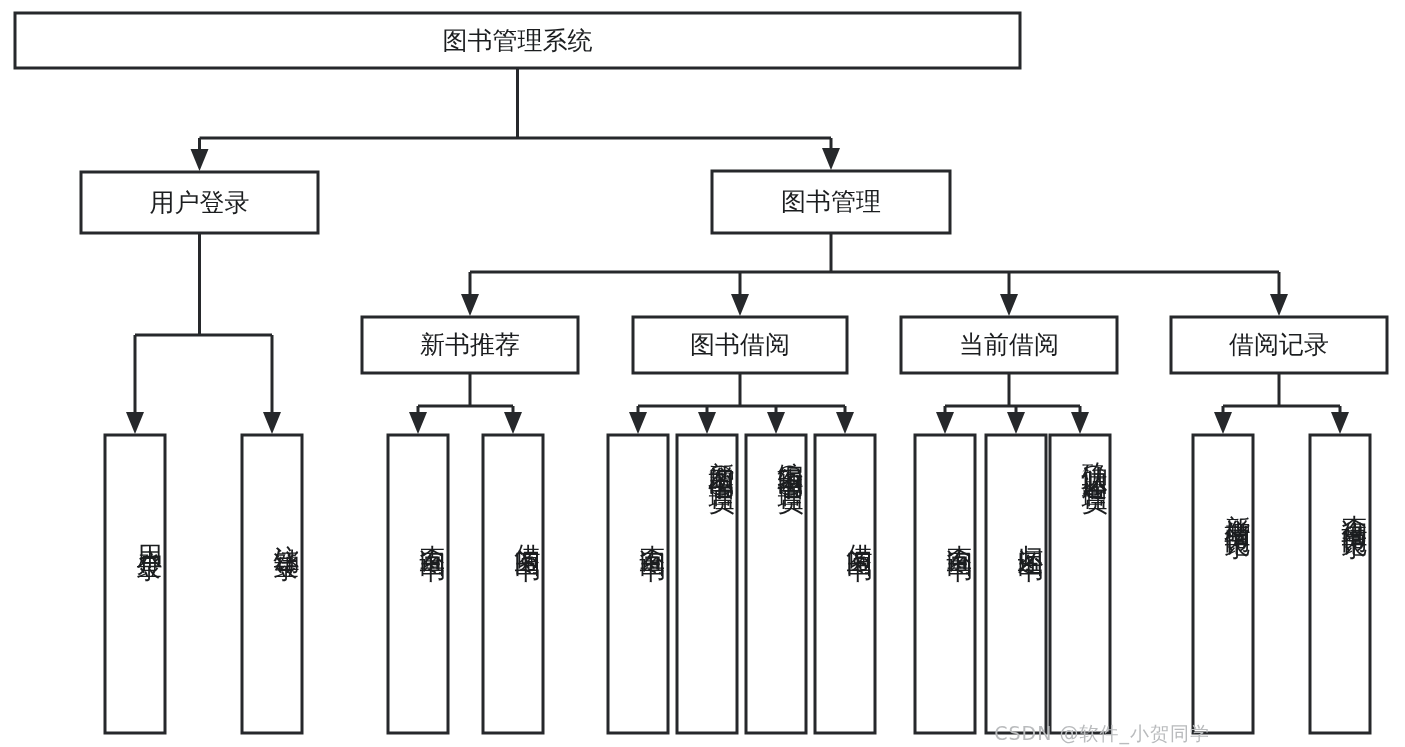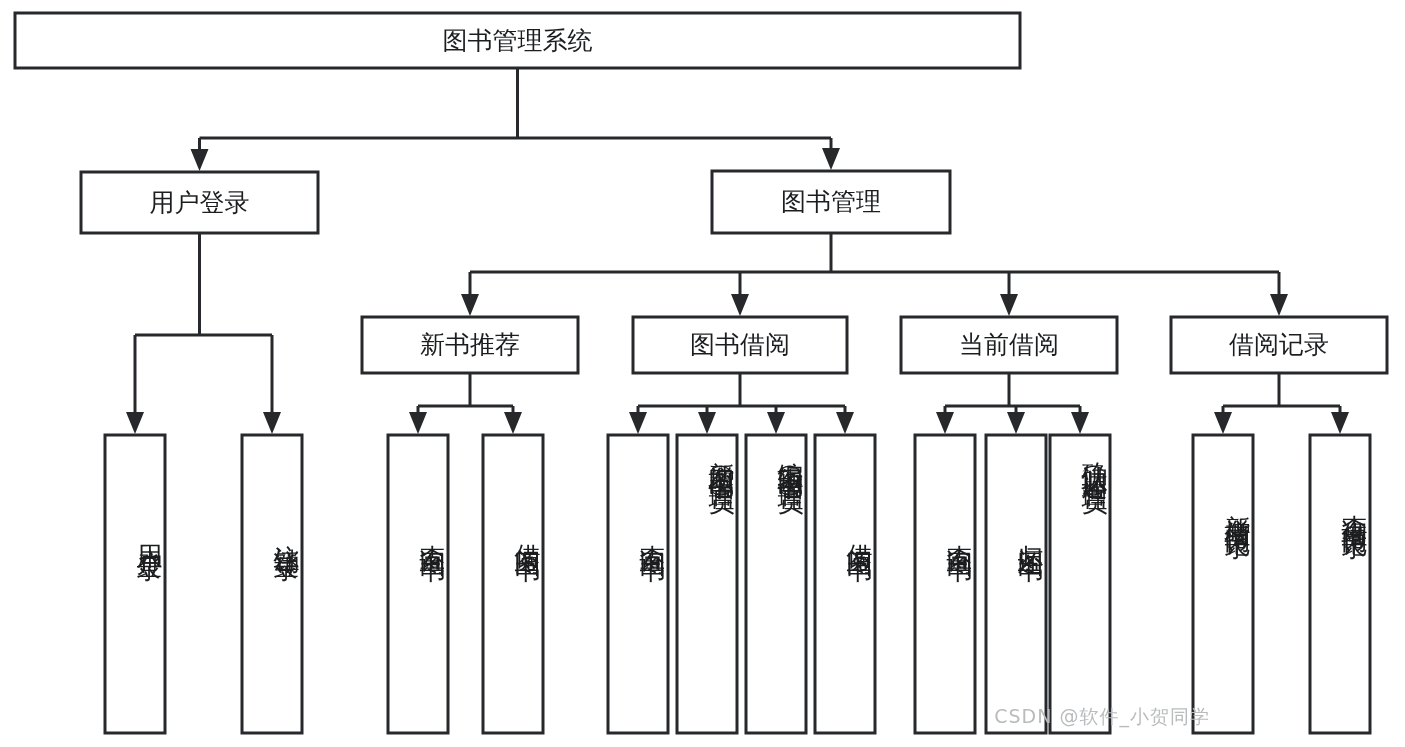--- a/index.html
+++ b/index.html
@@ -47,21 +47,21 @@
     line-height:1.04;
     letter-spacing:4px;
     color:#1b1d1f;
     white-space:nowrap;
     pointer-events:none;
     text-align:start;
   }
   .watermark{
     position:absolute;
     right:14px;
-    bottom:17px;
+    bottom:0;
     font-family:"DejaVu Sans","Liberation Sans",sans-serif;
     font-size:19px;
     color:#b9bbbd;
     letter-spacing:1px;
     white-space:nowrap;
     pointer-events:none;
     text-align:center;
   }
 </style>
 </head>

